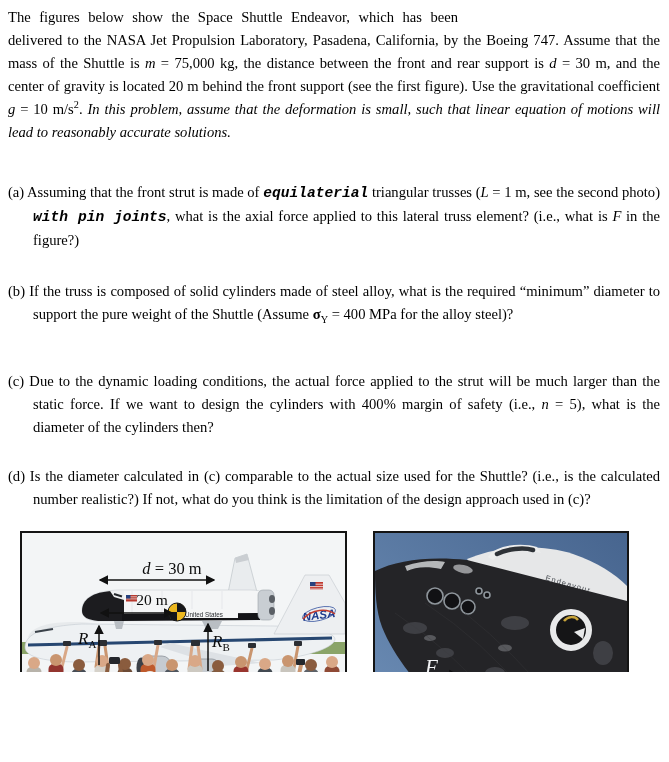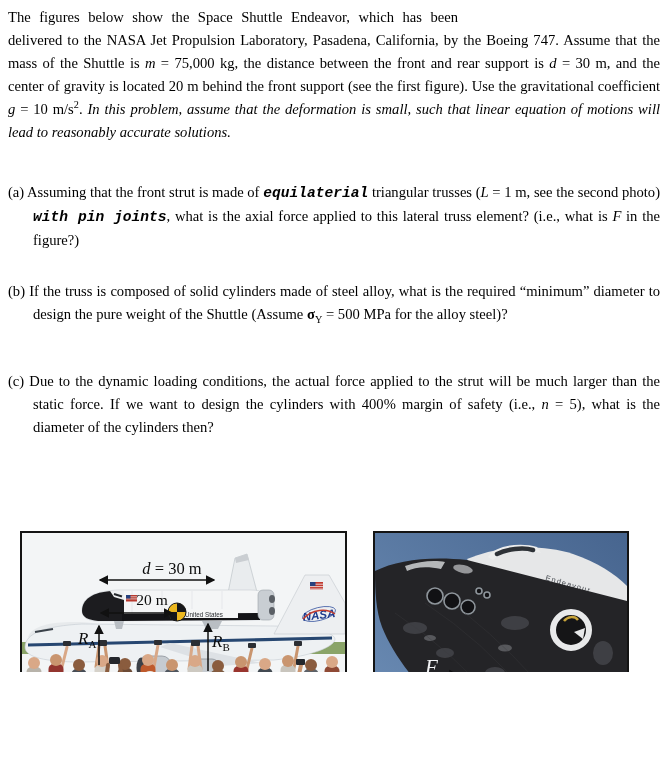--- a/index.html
+++ b/index.html
@@ -26,24 +26,25 @@
 <body>
 
 <div class="page">
   <div class="textcol">
 
     <p class="para"><span class="ws">The figures below show the Space Shuttle Endeavor, which has been</span><br>
       <span>delivered to the NASA Jet Propulsion Laboratory, Pasadena, California, by the Boeing 747. Assume that the mass of the Shuttle is </span><span class="it">m</span><span> = 75,000 kg, the distance between the front and rear support is </span><span class="it">d</span><span> = 30 m, and the center of gravity is located 20 m behind the front support (see the first figure). Use the gravitational coefficient </span><span class="it">g</span><span> = 10 m/s</span><sup>2</sup><span>. </span><span class="it">In this problem, assume that the deformation is small, such that linear equation of motions will lead to reasonably accurate solutions.</span></p>
 
     <p class="qitem" id="q-a"><span>(a)</span> <span>Assuming that the front strut is made of </span><span class="bi">equilaterial</span><span> triangular trusses (</span><span class="it">L</span><span> = 1 m, see the second photo) </span><span class="bi">with pin joints</span><span>, what is the axial force applied to this lateral truss element? (i.e., what is </span><span class="it">F</span><span> in the figure?)</span></p>
 
-    <p class="qitem" id="q-b"><span>(b)</span> <span>If the truss is composed of solid cylinders made of steel alloy, what is the required “minimum” diameter to design the pure weight of the Shuttle (Assume </span><span class="bold">σ</span><sub>Y</sub><span> = 500 MPa for the alloy steel)?</span></p>
+    <p class="qitem" id="q-b"><span>(b)</span> <span>If the truss is composed of solid cylinders made of steel alloy, what is the required “minimum” diameter to support the pure weight of the Shuttle (Assume </span><span class="bold">σ</span><sub>Y</sub><span> = 400 MPa for the alloy steel)?</span></p>
 
     <p class="qitem" id="q-c"><span>(c)</span> <span>Due to the dynamic loading conditions, the actual force applied to the strut will be much larger than the static force. If we want to design the cylinders with 400% margin of safety (i.e., </span><span class="it">n</span><span> = 5), what is the diameter of the cylinders then?</span></p>
 
+    <p class="qitem" id="q-d"><span>(d)</span> <span>Is the diameter calculated in (c) comparable to the actual size used for the Shuttle? (i.e., is the calculated number realistic?) If not, what do you think is the limitation of the design approach used in (c)?</span></p>
   </div>
 
   <div class="fig" id="fig1">
     <svg viewBox="0 0 323 225">
       <defs>
         <marker id="ar1" viewBox="0 0 10 10" refX="8.5" refY="5" markerWidth="6.5" markerHeight="6.5" orient="auto-start-reverse">
           <path d="M0,0L10,5L0,10z" fill="#111"></path>
         </marker>
       </defs>
 

